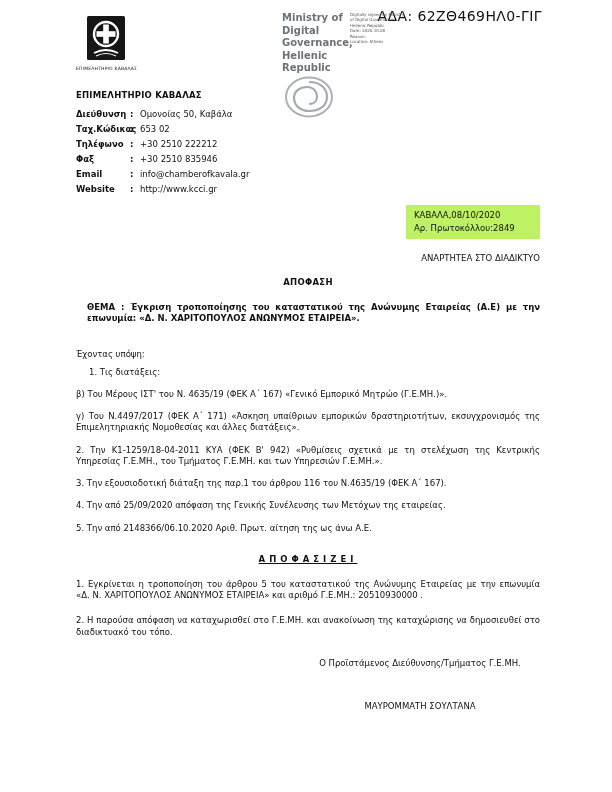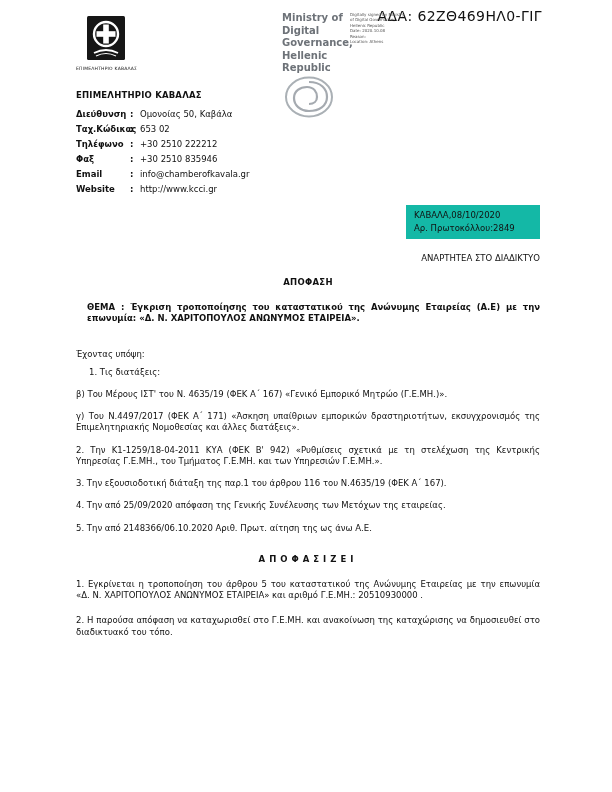--- a/index.html
+++ b/index.html
@@ -73,21 +73,21 @@
   }
   .org { font-weight: bold; margin: 0 0 5px 0; letter-spacing: 0.2px; }
   .contacts { margin-top: 6px; }
   .contact-row { display: flex; line-height: 15px; }
   .c-label { width: 54px; font-weight: bold; flex-shrink: 0; }
   .c-colon { width: 10px; font-weight: bold; flex-shrink: 0; }
   .c-value { }
 
   .date-wrap { display: flex; justify-content: flex-end; margin-top: 8px; }
   .date-box {
-    background: #14b8a6;
+    background: #bef264;
     padding: 4px 8px;
     line-height: 1.5;
     min-width: 118px;
   }
 
   .publish { text-align: right; margin-top: 14px; }
 
   .decision-title { text-align: center; font-weight: bold; margin-top: 13px; letter-spacing: 0.3px; }
 
   .subject { font-weight: bold; text-align: justify; margin-top: 14px; margin-left: 11px; }
@@ -97,20 +97,21 @@
   .having { margin-top: 24px; }
 
   .provisions { margin-top: 7px; padding-left: 13px; }
 
   .clause { margin-top: 11px; text-align: justify; }
 
   .decides {
     text-align: center;
     font-weight: bold;
     letter-spacing: 4px;
+    text-decoration: underline;
     margin-top: 20px;
   }
 
   .resolution { margin-top: 14px; text-align: justify; }
 
   .sig-wrap { display: flex; justify-content: flex-end; margin-top: 20px; }
   .sig-block { width: 240px; text-align: center; }
   .signer-name { margin-top: 32px; }
 </style>
 </head>
@@ -214,15 +215,21 @@
     <p class="clause">2. Την Κ1-1259/18-04-2011 ΚΥΑ (ΦΕΚ Β' 942) «Ρυθμίσεις σχετικά με τη στελέχωση της Κεντρικής Υπηρεσίας Γ.Ε.ΜΗ., του Τμήματος Γ.Ε.ΜΗ. και των Υπηρεσιών Γ.Ε.ΜΗ.».</p>
     <p class="clause">3. Την εξουσιοδοτική διάταξη της παρ.1 του άρθρου 116 του Ν.4635/19 (ΦΕΚ Α΄ 167).</p>
     <p class="clause">4. Την από 25/09/2020 απόφαση της Γενικής Συνέλευσης των Μετόχων της εταιρείας.</p>
     <p class="clause">5. Την από 2148366/06.10.2020 Αριθ. Πρωτ. αίτηση της ως άνω Α.Ε.</p>
 
     <div class="decides">ΑΠΟΦΑΣΙΖΕΙ</div>
 
     <p class="resolution">1. Εγκρίνεται η τροποποίηση του άρθρου 5 του καταστατικού της Ανώνυμης Εταιρείας με την επωνυμία «Δ. Ν. ΧΑΡΙΤΟΠΟΥΛΟΣ ΑΝΩΝΥΜΟΣ ΕΤΑΙΡΕΙΑ» και αριθμό Γ.Ε.ΜΗ.: 20510930000 .</p>
     <p class="resolution">2.  Η παρούσα απόφαση να καταχωρισθεί στο Γ.Ε.ΜΗ. και ανακοίνωση της καταχώρισης να δημοσιευθεί στο διαδικτυακό του τόπο.</p>
 
+    <div class="sig-wrap">
+      <div class="sig-block">
+        <div>Ο Προϊστάμενος Διεύθυνσης/Τμήματος Γ.Ε.ΜΗ.</div>
+        <div class="signer-name">ΜΑΥΡΟΜΜΑΤΗ ΣΟΥΛΤΑΝΑ</div>
+      </div>
+    </div>
 
   </div>
 </div>
 
 </body></html>

